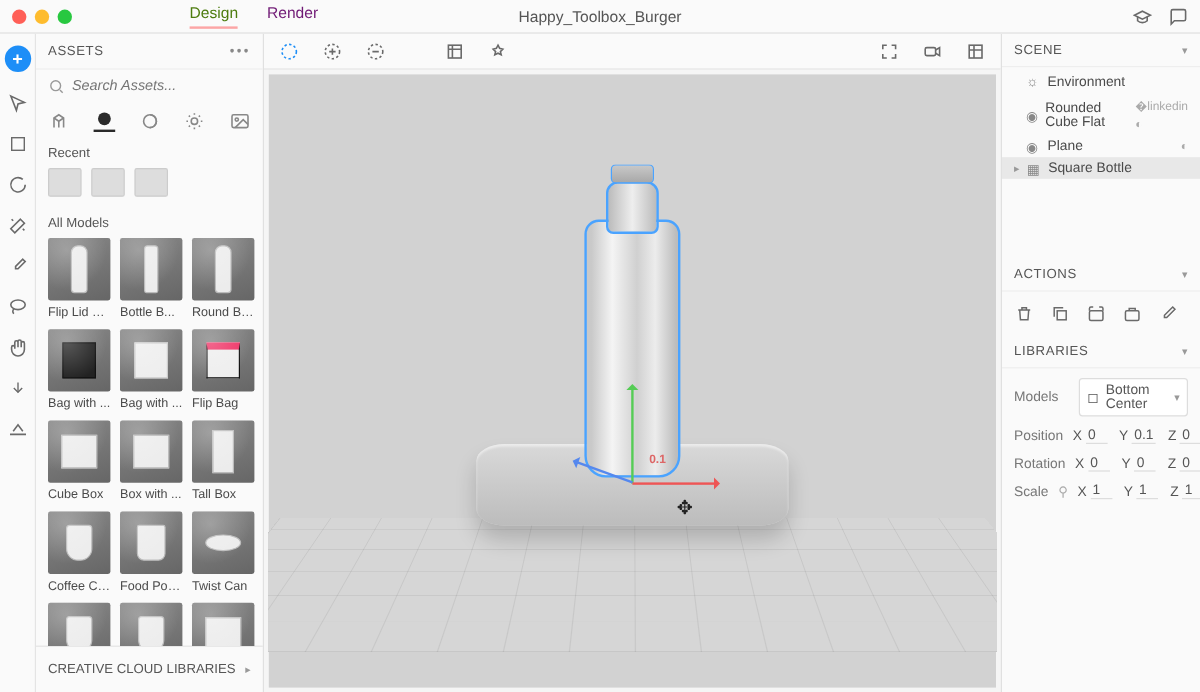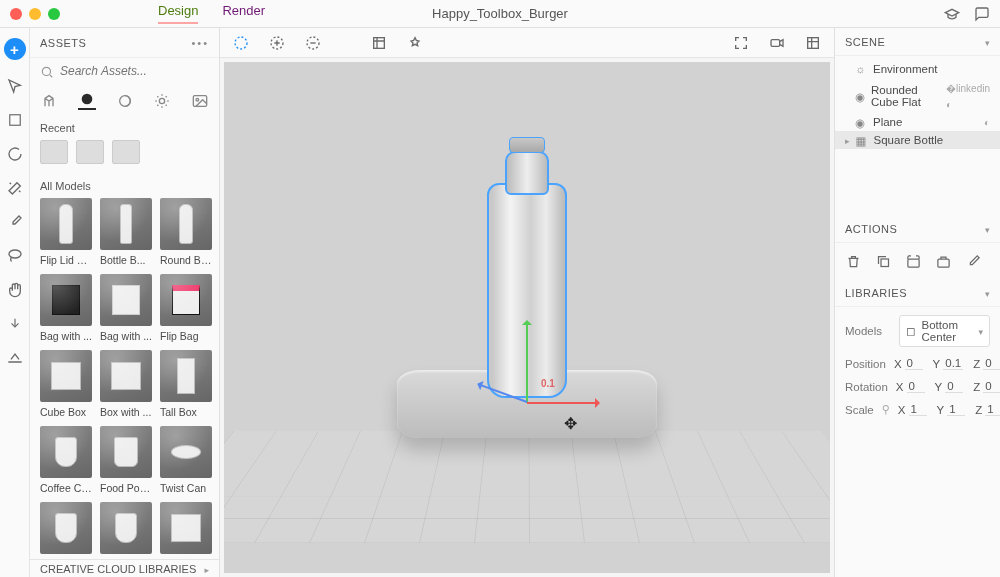--- a/index.html
+++ b/index.html
@@ -48,21 +48,21 @@
   .shape.bottle2 { width:12px; height:40px; border-radius: 3px 3px 2px 2px; }
   .shape.bag { width:28px; height:30px; background:#222; border-color:#111; }
   .shape.bag.white { background:#eee; border-color:#ccc; }
   .shape.bag.pink { background:#eee; border-top: 6px solid #e36; }
   .shape.box { width:30px; height:28px; }
   .shape.box.tall { width:18px; height:36px; }
   .shape.cup { width:22px; height:30px; border-radius: 3px 3px 10px 10px; }
   .shape.pouch { width:24px; height:30px; border-radius: 2px 2px 6px 6px; }
   .shape.can { width:30px; height:14px; border-radius: 50%; }
   .model-label { font-size: 10.5px; color:#4a4a4a; white-space:nowrap; overflow:hidden; text-overflow:ellipsis; max-width:52px; }
-  .cc-footer { height: 18px; border-top:1px solid #e4e4e4; display:flex; align-items:center; padding:0 10px; font-size:11px; color:#555; justify-content:space-between; }
+  .cc-footer { height: 39px; border-top:1px solid #e4e4e4; display:flex; align-items:center; padding:0 10px; font-size:11px; color:#555; justify-content:space-between; }
 
   
   .viewport-col { flex:1; display:flex; flex-direction:column; background:#f5f5f5; min-width:0; }
   .vp-toolbar { height:30px; display:flex; align-items:center; padding: 0 12px; gap:18px; border-bottom:1px solid #e4e4e4; background:#fafafa; }
   .vp-toolbar .spacer { flex:1; }
   .vticon { width:18px; height:18px; color:#6a6a6a; display:inline-flex; align-items:center; justify-content:center; }
   .viewport { flex:1; background:#d2d2d2; position:relative; overflow:hidden; margin:4px; }
   
   .floor-grid {
     position:absolute; left:-80px; right:-80px; bottom:30px; height:310px;

